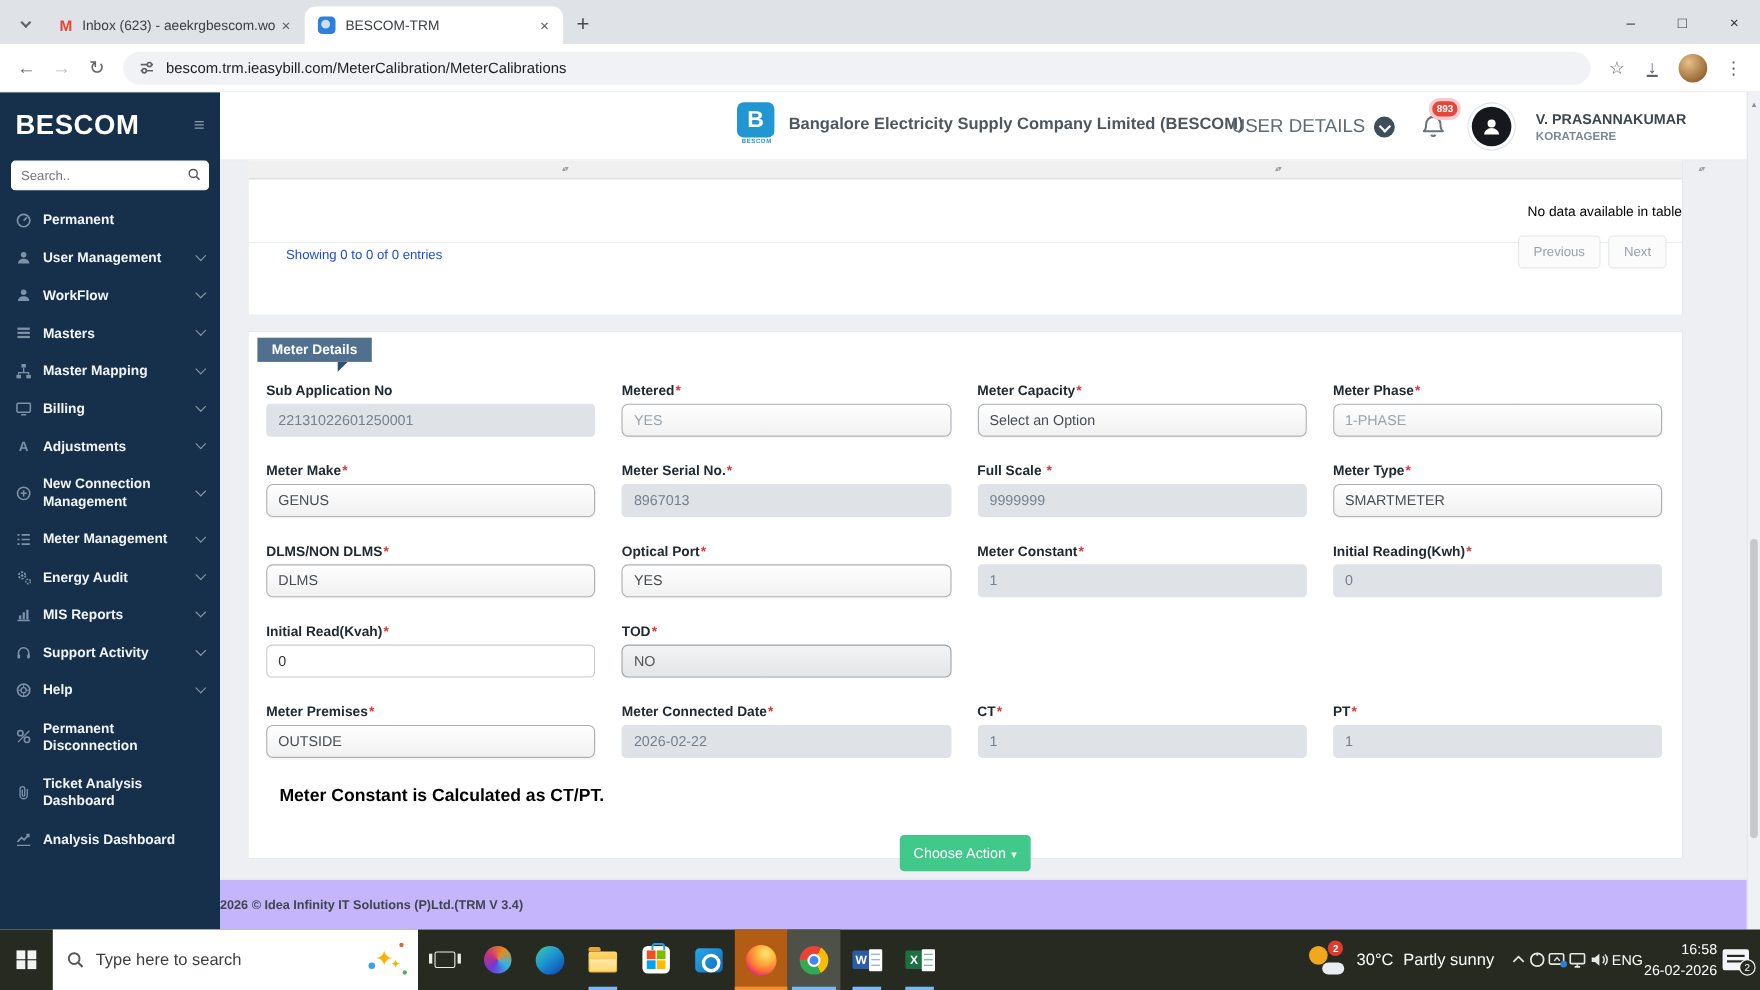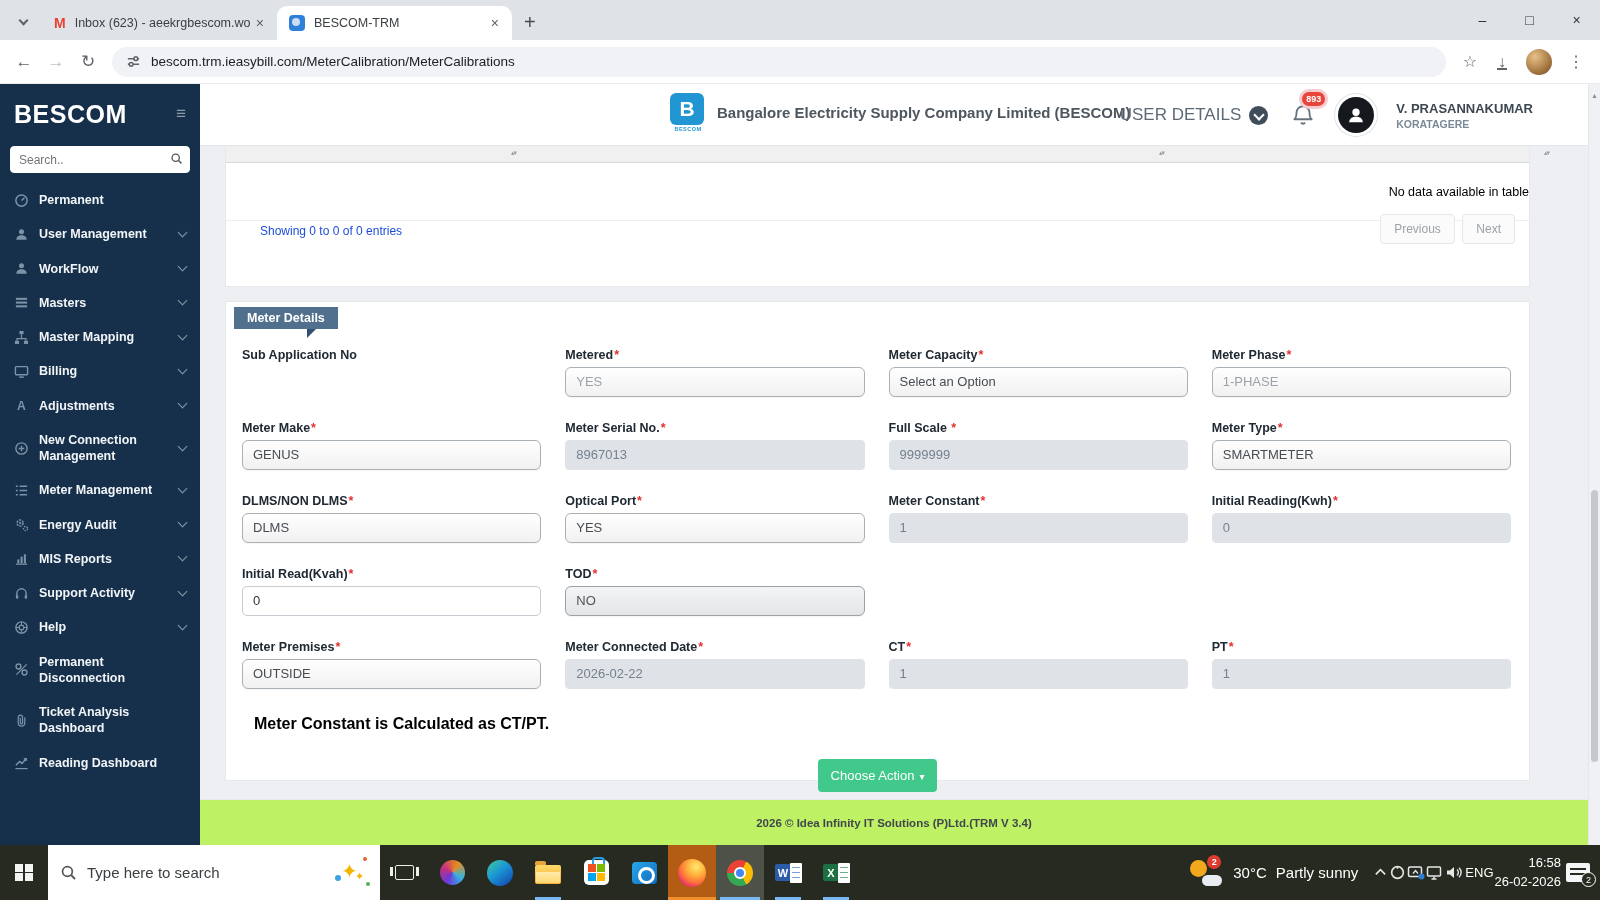--- a/index.html
+++ b/index.html
@@ -87,21 +87,21 @@
   .fin.mut{color:#9aa3ab;}
   .fin.gry{background:linear-gradient(#f3f4f5,#e3e5e7);border:1px solid #9aa1a7;color:#555;}
   .fin.txt{background:#fff;border:1px solid #c6ccd2;color:#333;border-radius:5px;}
   .note-row{grid-column:1/-1;padding-left:12px;margin-top:2px;}
   .note-label{color:#e03131;font-size:12.5px;margin-bottom:7px;}
   .note-text{font-size:16px;font-weight:bold;color:#000000;}
   .action-row{text-align:center;margin-top:26px;}
   .btn-green{display:inline-block;background:#41c98b;color:#fff;font-size:13px;padding:9px 13px;border-radius:4px;cursor:pointer;}
   .btn-caret{font-size:10px;margin-left:5px;}
 
-  .pagefooter{position:absolute;left:200px;right:12px;bottom:0;height:46px;background:#bef264;border-top:1px solid #e9eaec;display:flex;align-items:center;justify-content:center;font-size:11.5px;font-weight:bold;color:#41464c;}
+  .pagefooter{position:absolute;left:200px;right:12px;bottom:0;height:46px;background:#c4b5fd;border-top:1px solid #e9eaec;display:flex;align-items:center;font-size:11.5px;font-weight:bold;color:#41464c;}
 
   
   .scrollbar{position:absolute;top:0;right:0;width:12px;height:100%;background:#f0f1f4;border-left:1px solid #e4e6ea;}
   .sb-up{position:absolute;top:8px;left:0;right:0;text-align:center;font-size:7px;color:#8a9096;}
   .sb-thumb{position:absolute;left:2px;right:2px;top:406px;height:272px;background:#c5c8cd;border-radius:5px;}
 
   
   .taskbar{position:absolute;left:0;bottom:0;right:0;height:55px;background:#262a21;display:flex;align-items:stretch;color:#fff;}
   .tb-start{width:48px;display:flex;align-items:center;justify-content:center;}
   .winlogo{display:grid;grid-template-columns:8px 8px;grid-template-rows:8px 8px;gap:1.5px;}
@@ -346,21 +346,21 @@
             <path d="M11.5 4.5v6a3.5 3.5 0 0 1-7 0v-6a2.3 2.3 0 0 1 4.6 0v5.8a1.2 1.2 0 0 1-2.4 0V5" fill="none" stroke="currentColor" stroke-width="1.3"></path>
           </svg>
         <span class="nav-label">Ticket Analysis Dashboard</span>
       </div>
       <div class="nav-item">
         <svg class="si" viewBox="0 0 16 16">
             <path d="M1.5 14.5h13" stroke="currentColor" stroke-width="1.3" fill="none"></path>
             <path d="M2 11l4-4 2.5 2L13 4" fill="none" stroke="currentColor" stroke-width="1.6"></path>
             <path d="M10.5 4H13v2.5" fill="none" stroke="currentColor" stroke-width="1.6"></path>
           </svg>
-        <span class="nav-label">Reading Dashboard</span>
+        <span class="nav-label">Analysis Dashboard</span>
       </div>
     </aside>
 
     <header class="appheader">
       <div class="logo-group">
         <div class="logo-box">
           <div class="logo-b">B</div>
           <div class="logo-sub">BESCOM</div>
         </div>
         <div class="company">Bangalore Electricity Supply Company Limited (BESCOM)</div>
@@ -405,20 +405,21 @@
       </div>
     </section>
 
     <section class="card card-meter">
       <div class="ribbon">Meter Details</div>
 
       <div class="fields">
 
         <div>
           <div class="flabel"><span>Sub Application No</span><span class="req"></span></div>
+          <div class="fin dis">22131022601250001</div>
         </div>
         <div>
           <div class="flabel"><span>Metered</span><span class="req">*</span></div>
           <div class="fin sel mut">YES</div>
         </div>
         <div>
           <div class="flabel"><span>Meter Capacity</span><span class="req">*</span></div>
           <div class="fin sel">Select an Option</div>
         </div>
         <div>

